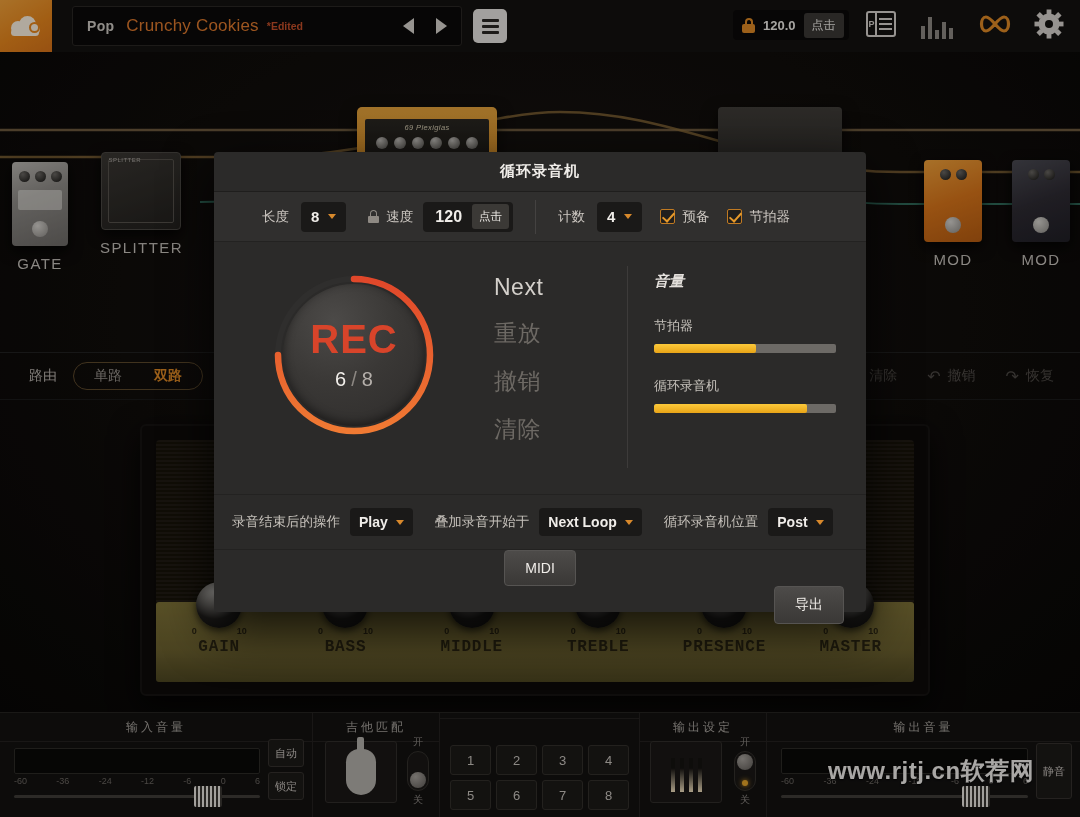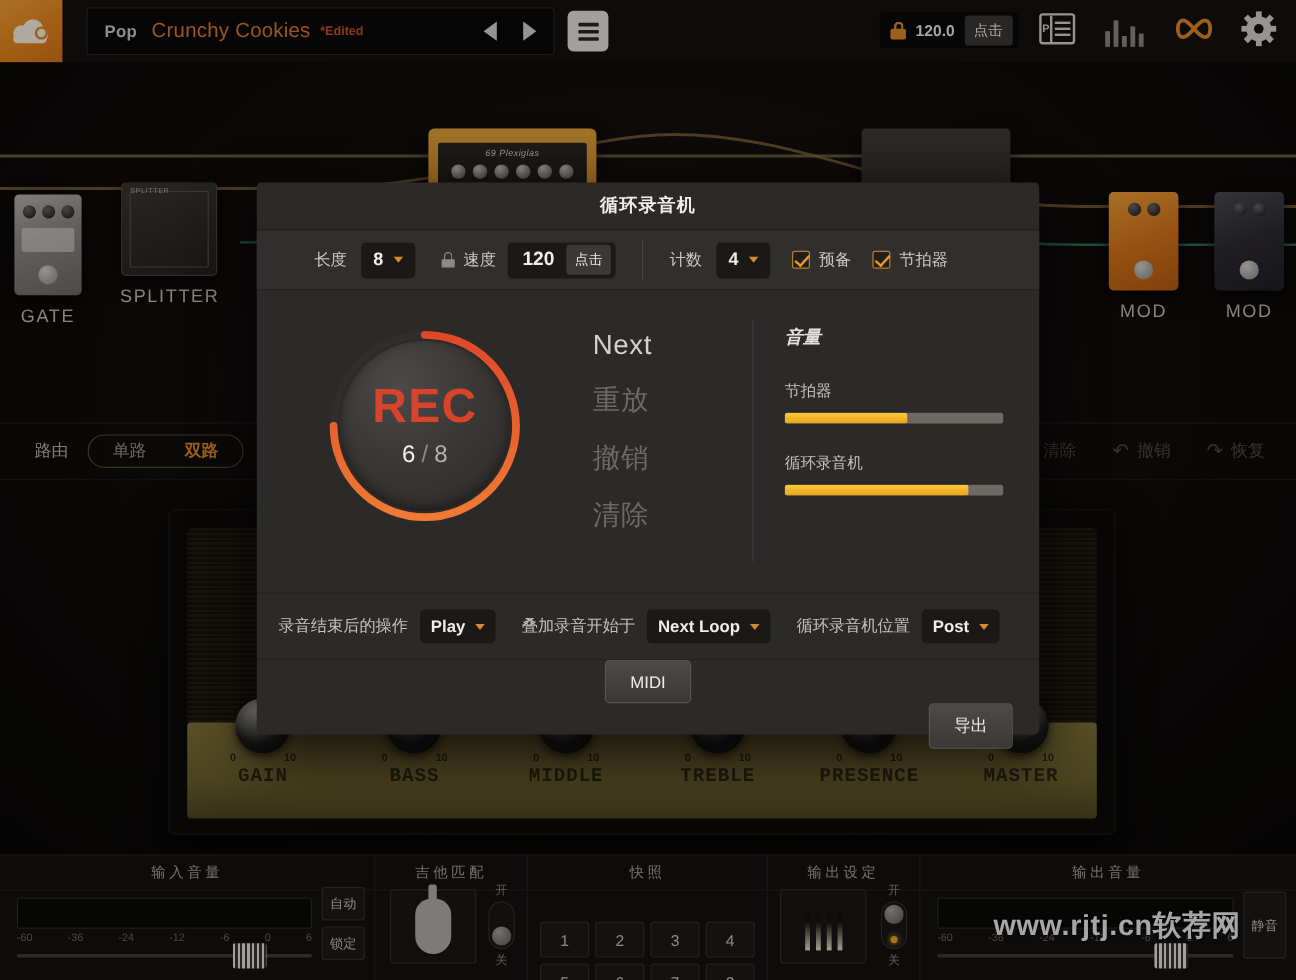--- a/index.html
+++ b/index.html
@@ -560,21 +560,20 @@
       <div class="toggle-col">
         <div class="tl">开</div>
         <div class="tgl">
             <span class="kn2"></span>
           </div>
         <div class="tl">关</div>
       </div>
     </div>
 
     <div class="bsec sec-snap">
-      <div class="bsec-title">快照</div>
       <div class="bsec-line"></div>
       <div class="snap-grid">
         <div class="snap-btn">1</div>
         <div class="snap-btn">2</div>
         <div class="snap-btn">3</div>
         <div class="snap-btn">4</div>
         <div class="snap-btn">5</div>
         <div class="snap-btn">6</div>
         <div class="snap-btn">7</div>
         <div class="snap-btn">8</div>

